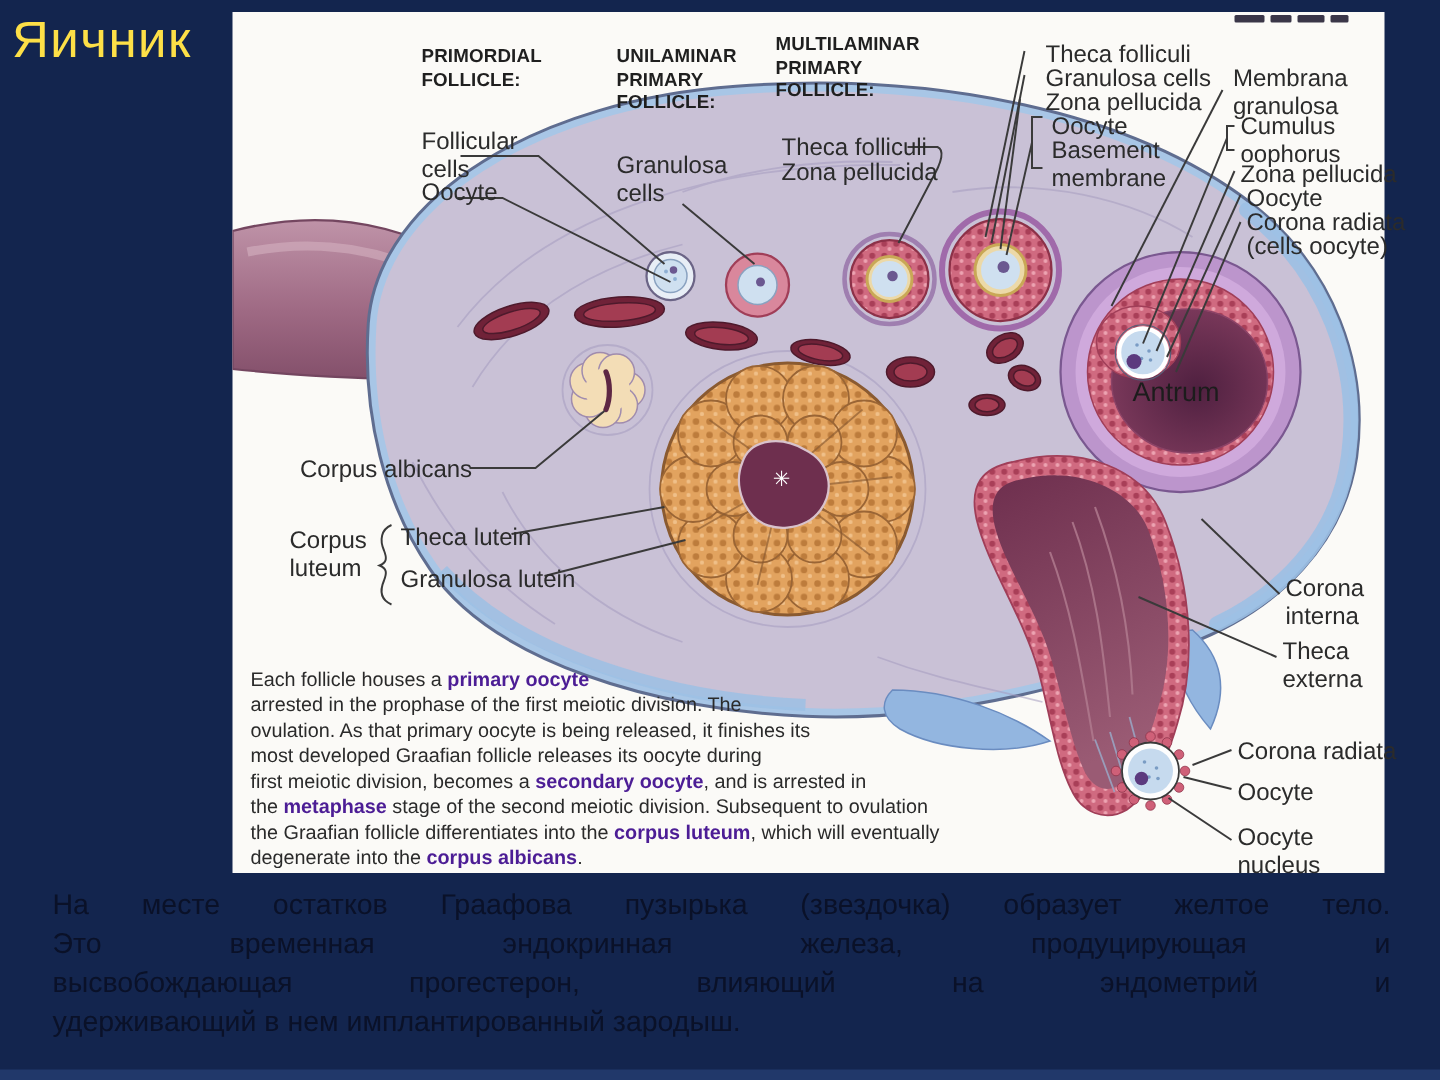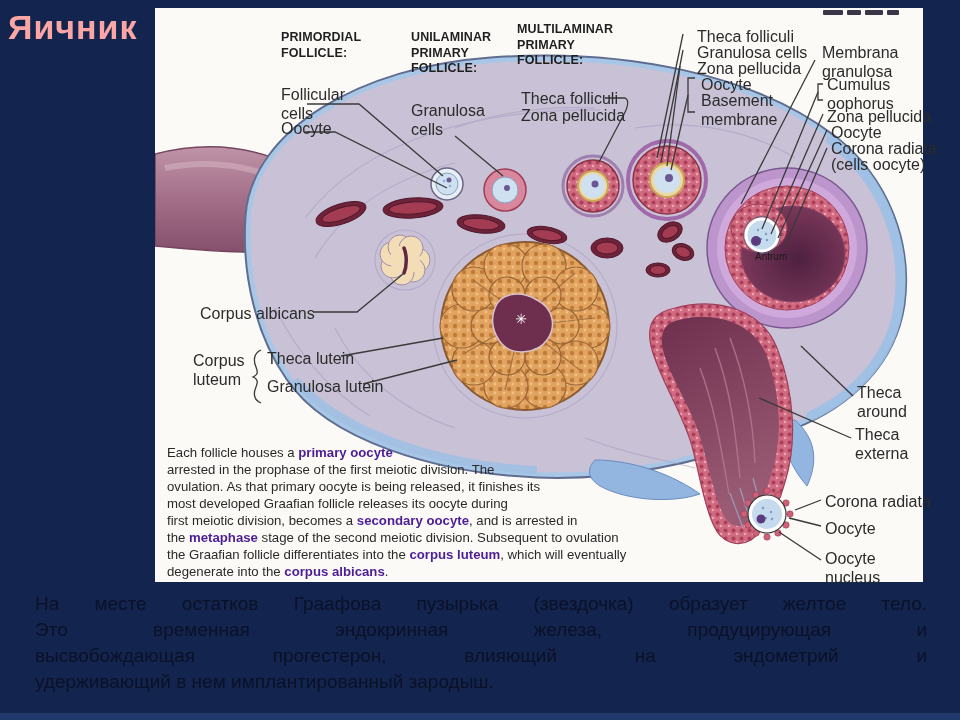--- a/index.html
+++ b/index.html
@@ -3,36 +3,36 @@
 <meta charset="utf-8">
 <style>
   html,body{margin:0;padding:0}
   body{
     width:960px;height:720px;position:relative;overflow:hidden;
     background:#13254e;
     font-family:"Liberation Sans",sans-serif;
   }
   .slide-title{
     position:absolute;left:8px;top:8px;
-    font-size:34px;font-weight:bold;color:#fca5a5;letter-spacing:1px;
+    font-size:34px;font-weight:normal;color:#fde047;letter-spacing:1px;
   }
   .panel{
     position:absolute;left:155px;top:8px;width:768px;height:574px;
     background:#fbfaf7;
   }
   .panel svg{position:absolute;left:0;top:0}
   .lbl{
     position:absolute;font-size:16px;color:#2b2b2b;line-height:1.16;
   }
   .lbl-title{
     position:absolute;font-weight:bold;font-size:12.5px;color:#1f1f1f;
     line-height:1.25;letter-spacing:.1px;
   }
   .nowrap{white-space:nowrap}
-  .antrum-lbl{position:absolute;font-size:10px;color:#1c1c1c;white-space:nowrap}
+  .antrum-lbl{position:absolute;font-size:18px;color:#1c1c1c;white-space:nowrap}
   .para{
     position:absolute;left:12px;top:436px;width:600px;
     font-size:13.2px;color:#2a2a2a;line-height:17px;
   }
   .para div{white-space:nowrap}
   .para b{color:#4c1d95}
   .caption{
     position:absolute;left:35px;top:591px;width:892px;
     font-weight:normal;font-size:19px;color:#0a1128;line-height:26px;
   }
@@ -319,21 +319,21 @@
   <div class="lbl nowrap" style="left:676px;top:132px">Corona radiata</div>
   <div class="lbl nowrap" style="left:676px;top:148px">(cells oocyte)</div>
 
   <div class="antrum-lbl" style="left:600px;top:243px">Antrum</div>
 
   <div class="lbl nowrap" style="left:45px;top:297px">Corpus albicans</div>
   <div class="lbl" style="left:38px;top:344px;width:62px">Corpus luteum</div>
   <div class="lbl nowrap" style="left:112px;top:342px">Theca lutein</div>
   <div class="lbl nowrap" style="left:112px;top:370px">Granulosa lutein</div>
 
-  <div class="lbl" style="left:702px;top:376px;width:60px">Theca around</div>
+  <div class="lbl" style="left:702px;top:376px;width:60px">Corona interna</div>
   <div class="lbl" style="left:700px;top:418px;width:60px">Theca externa</div>
   <div class="lbl nowrap" style="left:670px;top:485px">Corona radiata</div>
   <div class="lbl nowrap" style="left:670px;top:512px">Oocyte</div>
   <div class="lbl" style="left:670px;top:542px;width:60px">Oocyte nucleus</div>
 
   <div class="para">
     <div>Each follicle houses a <b>primary oocyte</b></div>
     <div>arrested in the prophase of the first meiotic division. The</div>
     <div>ovulation. As that primary oocyte is being released, it finishes its</div>
     <div>most developed Graafian follicle releases its oocyte during</div>

